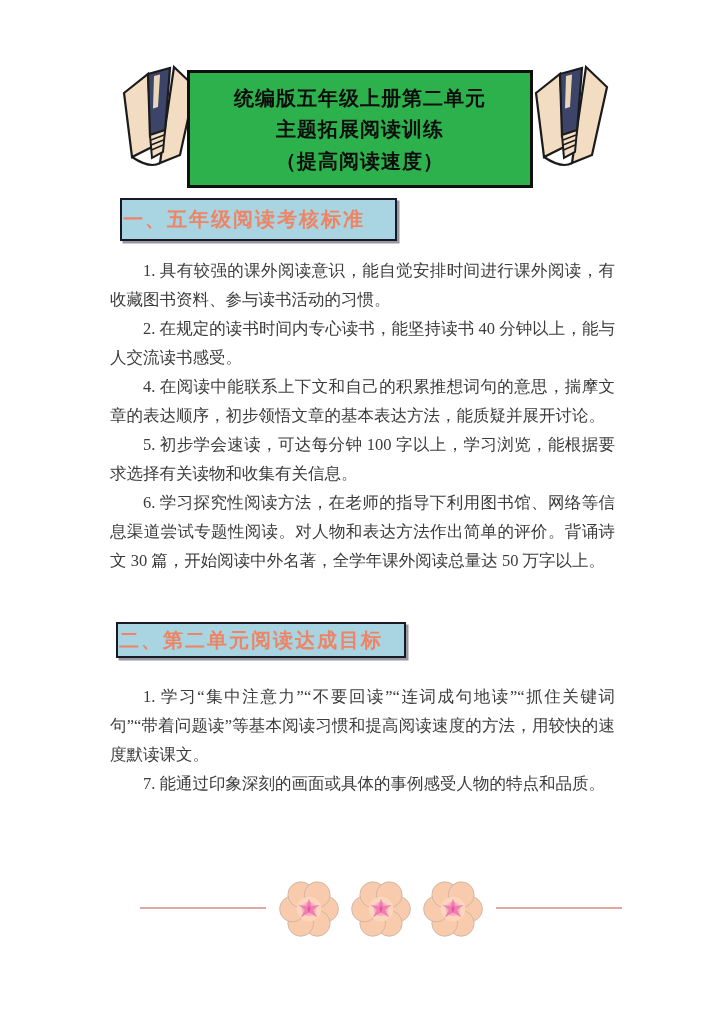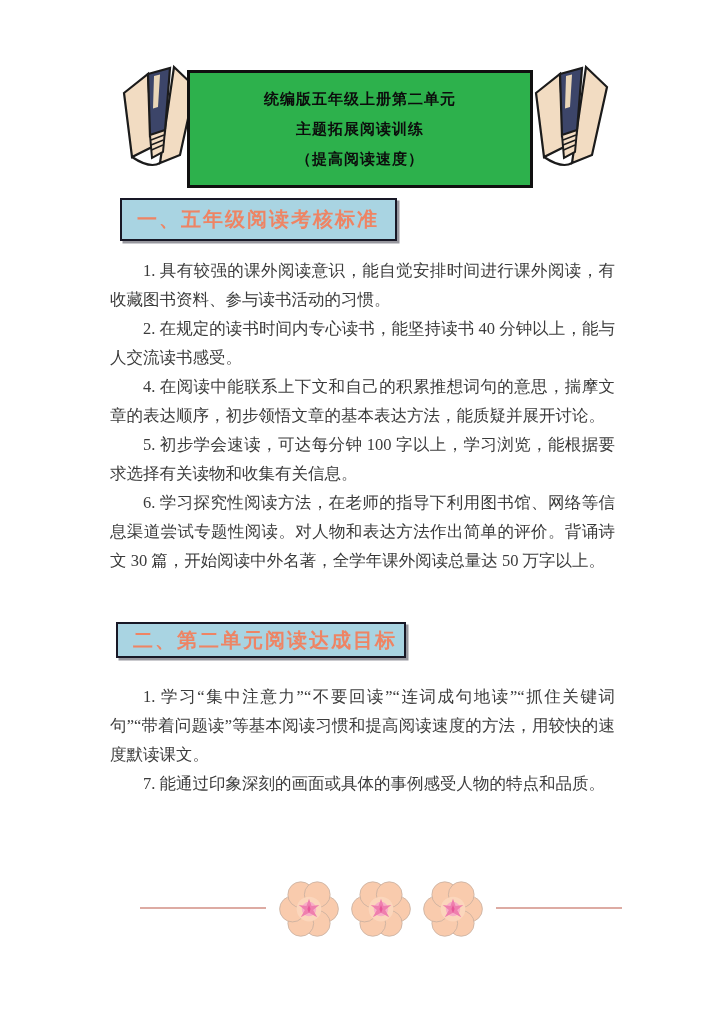--- a/index.html
+++ b/index.html
@@ -21,40 +21,40 @@
     background: #2db14c;
     border: 3px solid #101010;
     display: flex;
     flex-direction: column;
     justify-content: space-evenly;
     align-items: center;
     text-align: center;
     padding: 5px 0;
     font-family: "Liberation Sans", sans-serif;
     font-weight: bold;
-    font-size: 15px;
+    font-size: 20px;
     letter-spacing: 1px;
     color: #0c0c0c;
   }
   .title-box .tline { line-height: 1.2; }
 
   .book-icon { position: absolute; width: 90px; height: 106px; }
   .book-left  { left: 112px; top: 63px; }
   .book-right { left: 524px; top: 63px; }
 
   
   .section-heading {
     position: absolute;
     box-sizing: border-box;
     background: #a9d4e2;
     border: 2px solid #181826;
     box-shadow: 2.5px 2.5px 0 rgba(25,25,40,0.45);
     display: flex;
     align-items: center;
-    padding-left: 15px;
+    padding-left: 1px;
     font-family: "Liberation Sans", sans-serif;
     font-weight: bold;
     font-size: 20px;
     letter-spacing: 2px;
     color: #ee8464;
     white-space: nowrap;
   }
   .heading-1 { left: 120px; top: 198px; width: 277px; height: 43px; }
   .heading-2 { left: 116px; top: 622px; width: 290px; height: 36px; }
 

